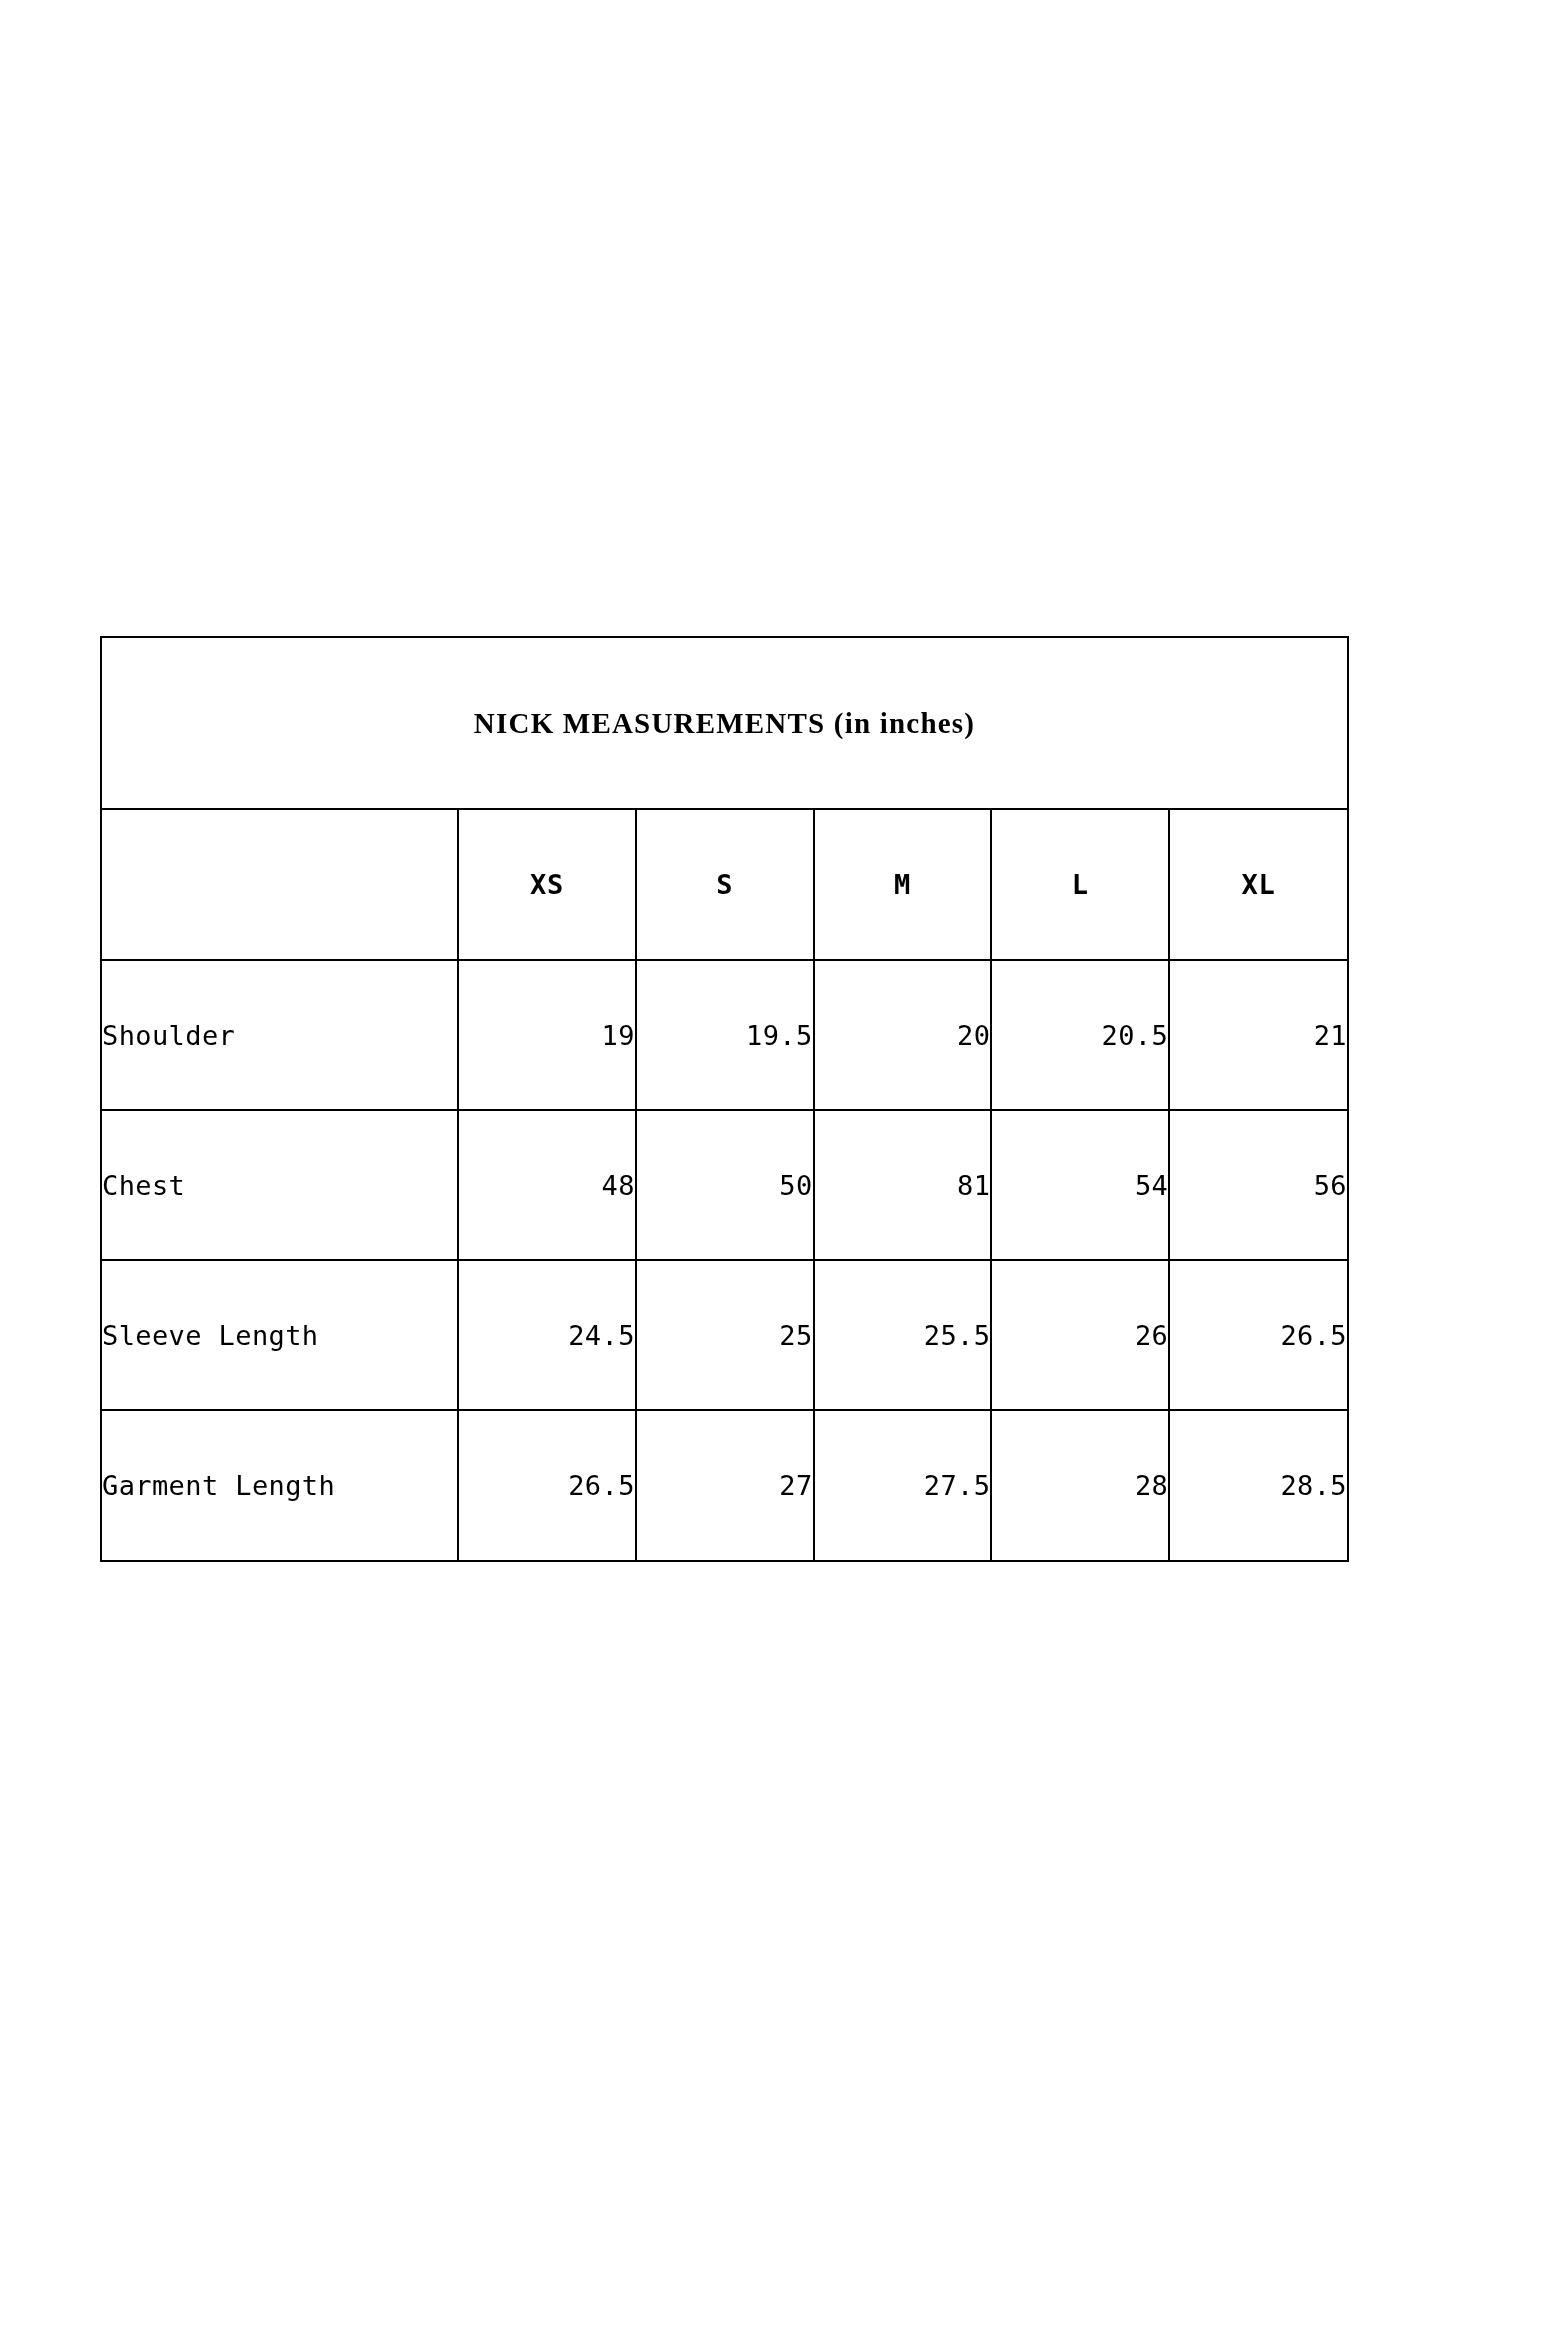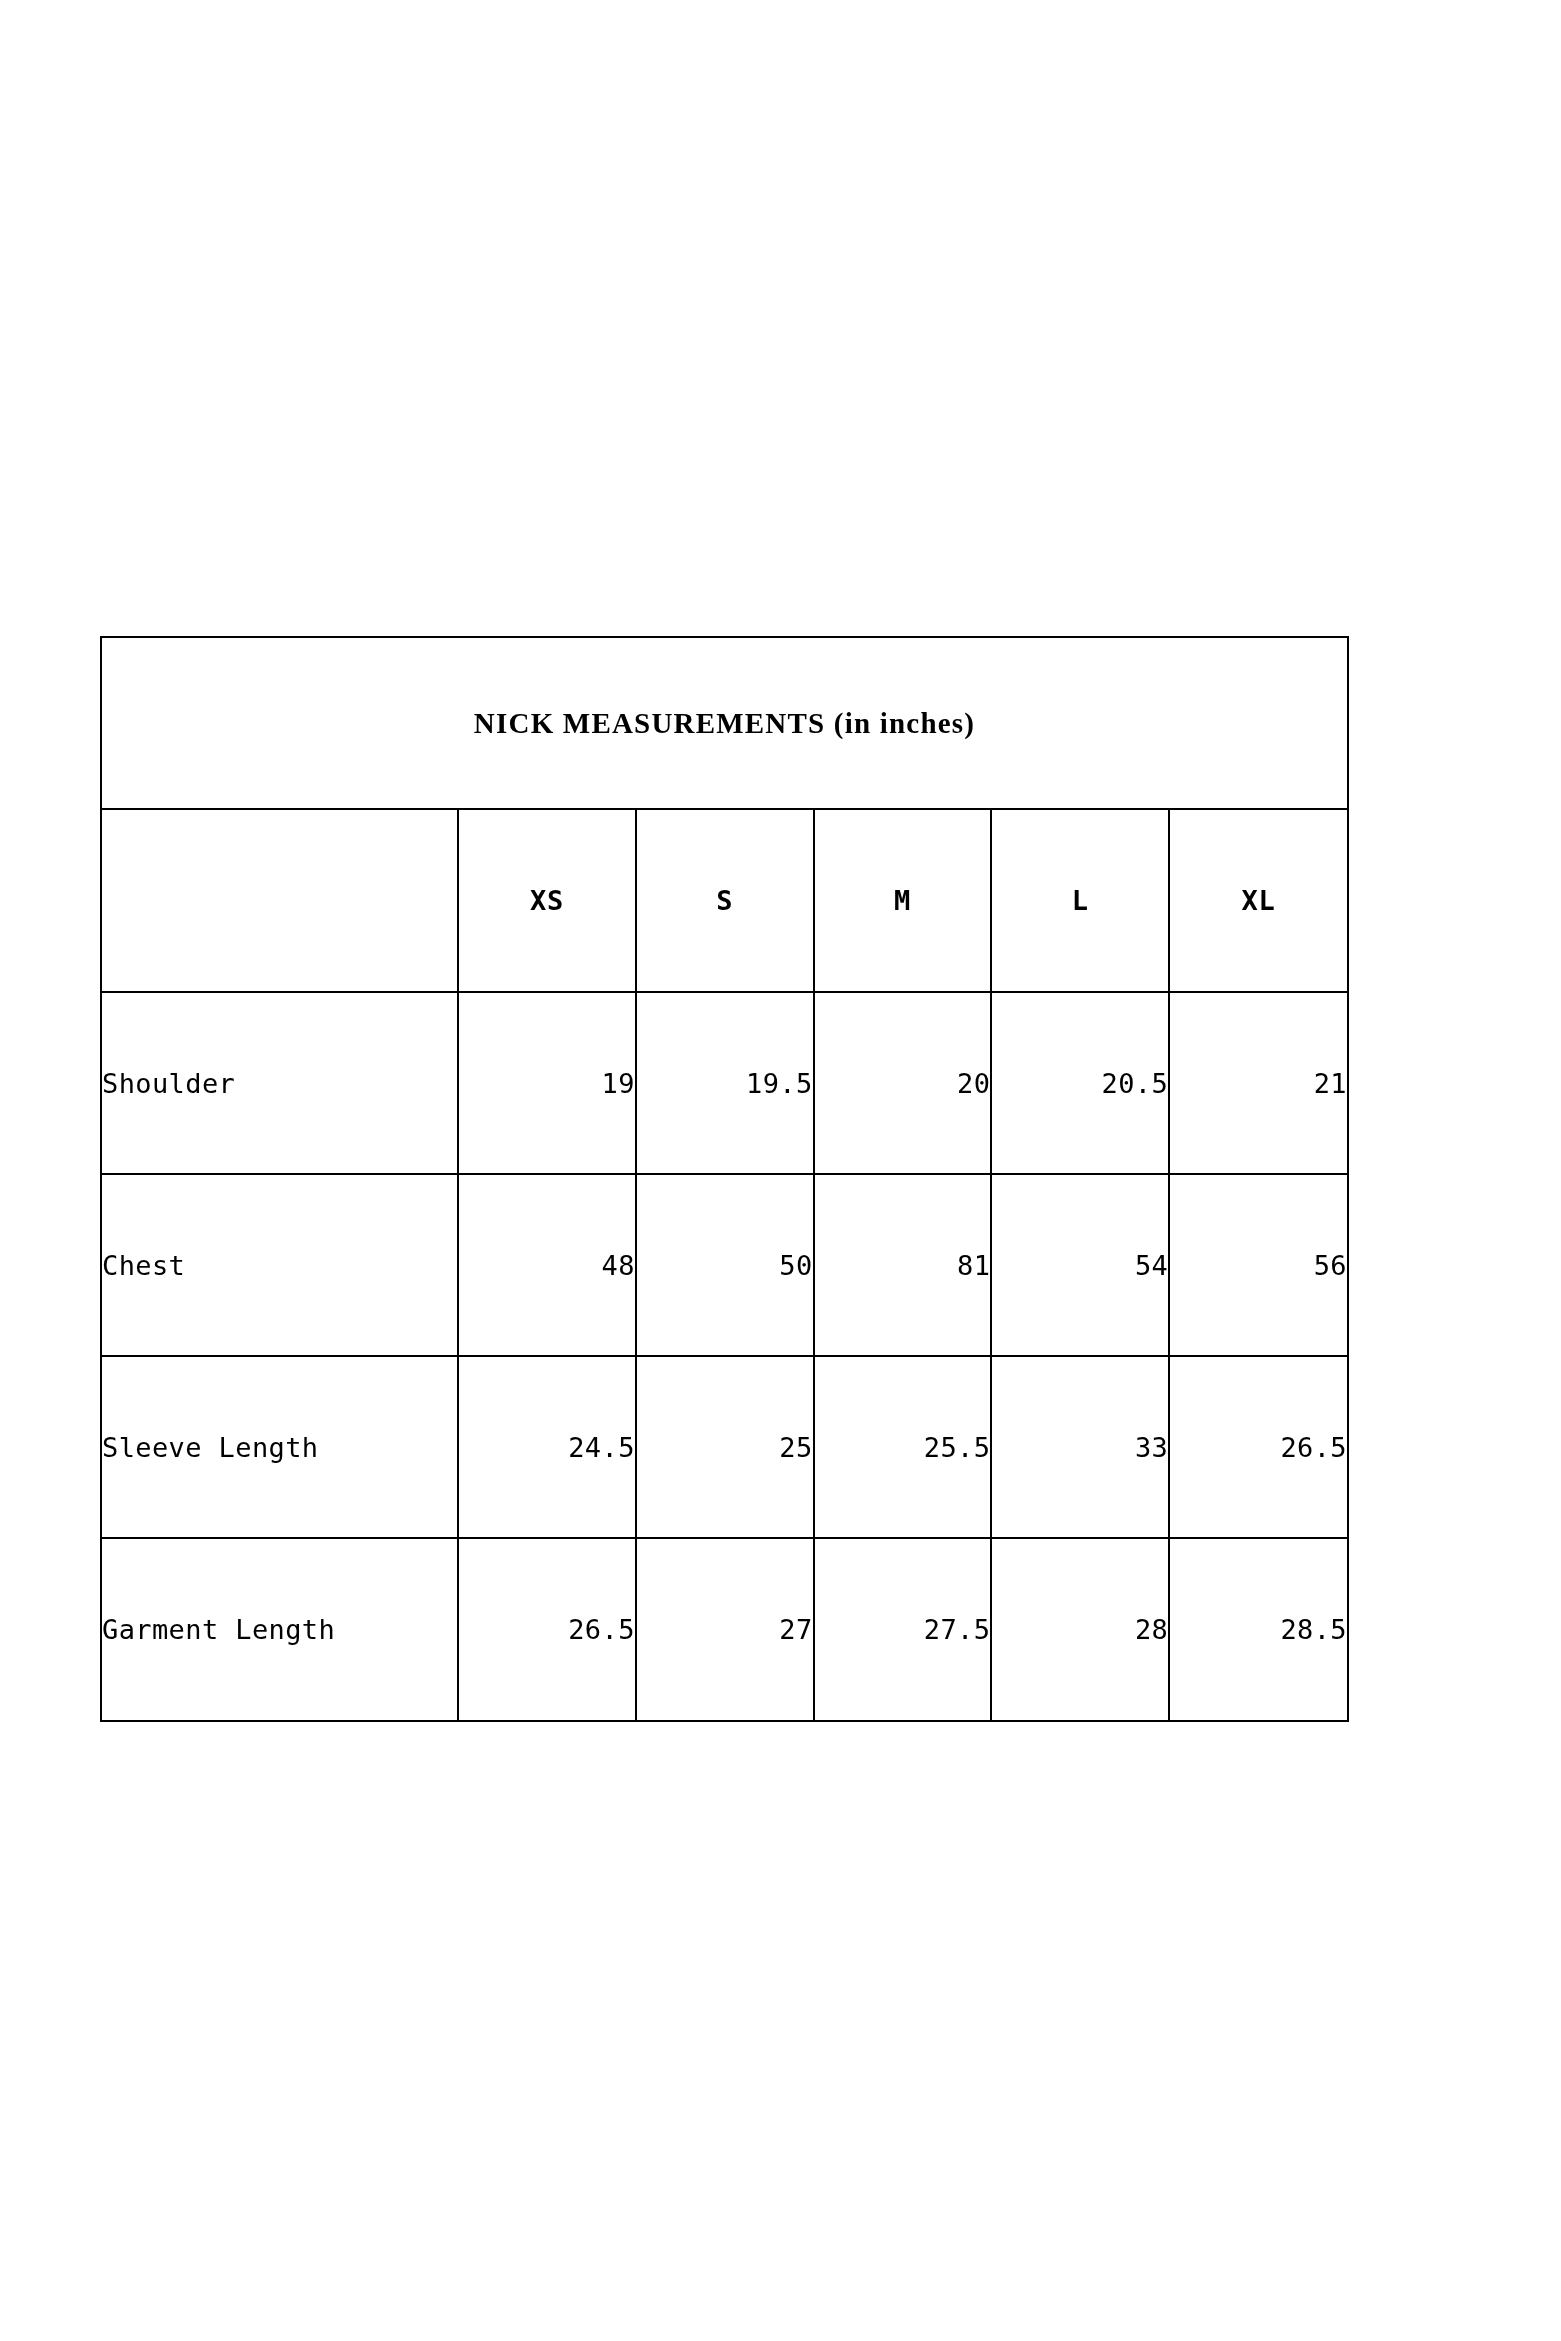--- a/index.html
+++ b/index.html
@@ -49,21 +49,21 @@
     border-collapse: collapse;
     table-layout: fixed;
   }
 
   table.measure-table col.label-col { width: 28.6%; }
   table.measure-table col.size-col  { width: 14.28%; }
 
   table.measure-table th,
   table.measure-table td {
     border: 2.3px solid #000000;
-    height: 182px;
+    height: 150px;
     box-sizing: border-box;
     padding: 0;
   }
 
   
   table.measure-table tr th:first-child,
   table.measure-table tr td:first-child { border-left: none; }
   table.measure-table tr th:last-child,
   table.measure-table tr td:last-child { border-right: none; }
   table.measure-table tr:first-child th { border-top: none; }
@@ -139,21 +139,21 @@
         <td class="cell-value">50</td>
         <td class="cell-value">81</td>
         <td class="cell-value">54</td>
         <td class="cell-value">56</td>
       </tr>
       <tr>
         <td class="row-label">Sleeve Length</td>
         <td class="cell-value">24.5</td>
         <td class="cell-value">25</td>
         <td class="cell-value">25.5</td>
-        <td class="cell-value">33</td>
+        <td class="cell-value">26</td>
         <td class="cell-value">26.5</td>
       </tr>
       <tr>
         <td class="row-label">Garment Length</td>
         <td class="cell-value">26.5</td>
         <td class="cell-value">27</td>
         <td class="cell-value">27.5</td>
         <td class="cell-value">28</td>
         <td class="cell-value">28.5</td>
       </tr>

